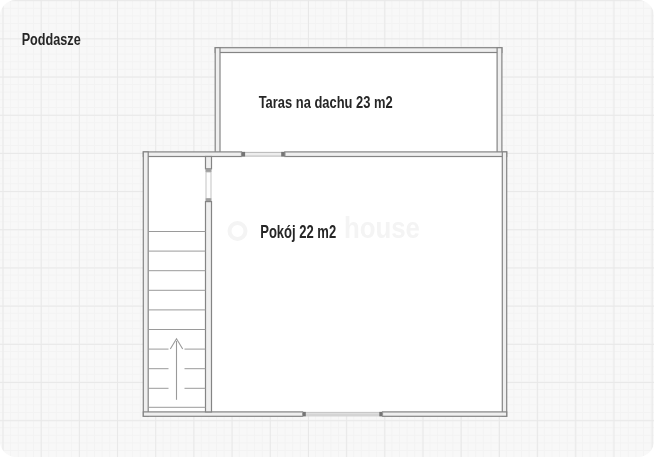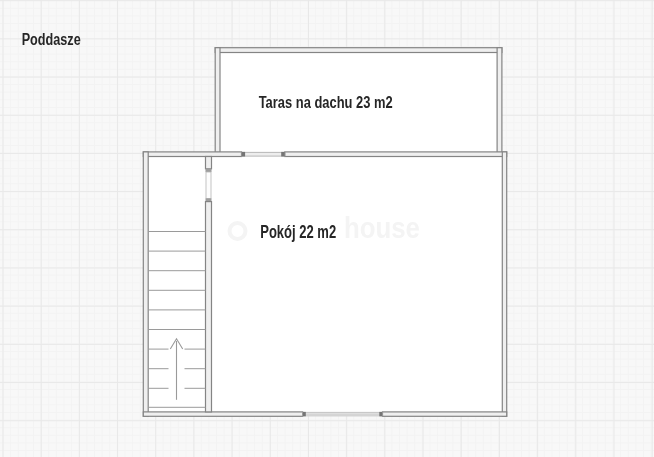--- a/index.html
+++ b/index.html
@@ -6,20 +6,21 @@
   body{width:654px;height:457px;overflow:hidden;font-family:"Liberation Sans",sans-serif;}
   .page{position:relative;width:654px;height:457px;
     background-color:#f8f8f8;
     background-image:
       linear-gradient(to right,#e8e8e8 1px,transparent 1px),
       linear-gradient(to bottom,#e8e8e8 1px,transparent 1px),
       linear-gradient(to right,#f3f3f3 1px,transparent 1px),
       linear-gradient(to bottom,#f3f3f3 1px,transparent 1px);
     background-size:38.2px 38.2px,38.2px 38.2px,7.64px 7.64px,7.64px 7.64px;
     background-position:2.5px 0,0 0.2px,2.5px 0,0 0.2px;
+    border-radius:16px;
   }
   svg{position:absolute;left:0;top:0;filter:blur(0.4px);}
 </style>
 </head>
 <body>
 <div class="page">
 <svg width="654" height="457" viewBox="0 0 654 457">
 
   <g>
         <text x="21.7" y="44.6" font-size="15.8" font-weight="bold" fill="#262626" textLength="59" lengthAdjust="spacingAndGlyphs">Poddasze</text>

